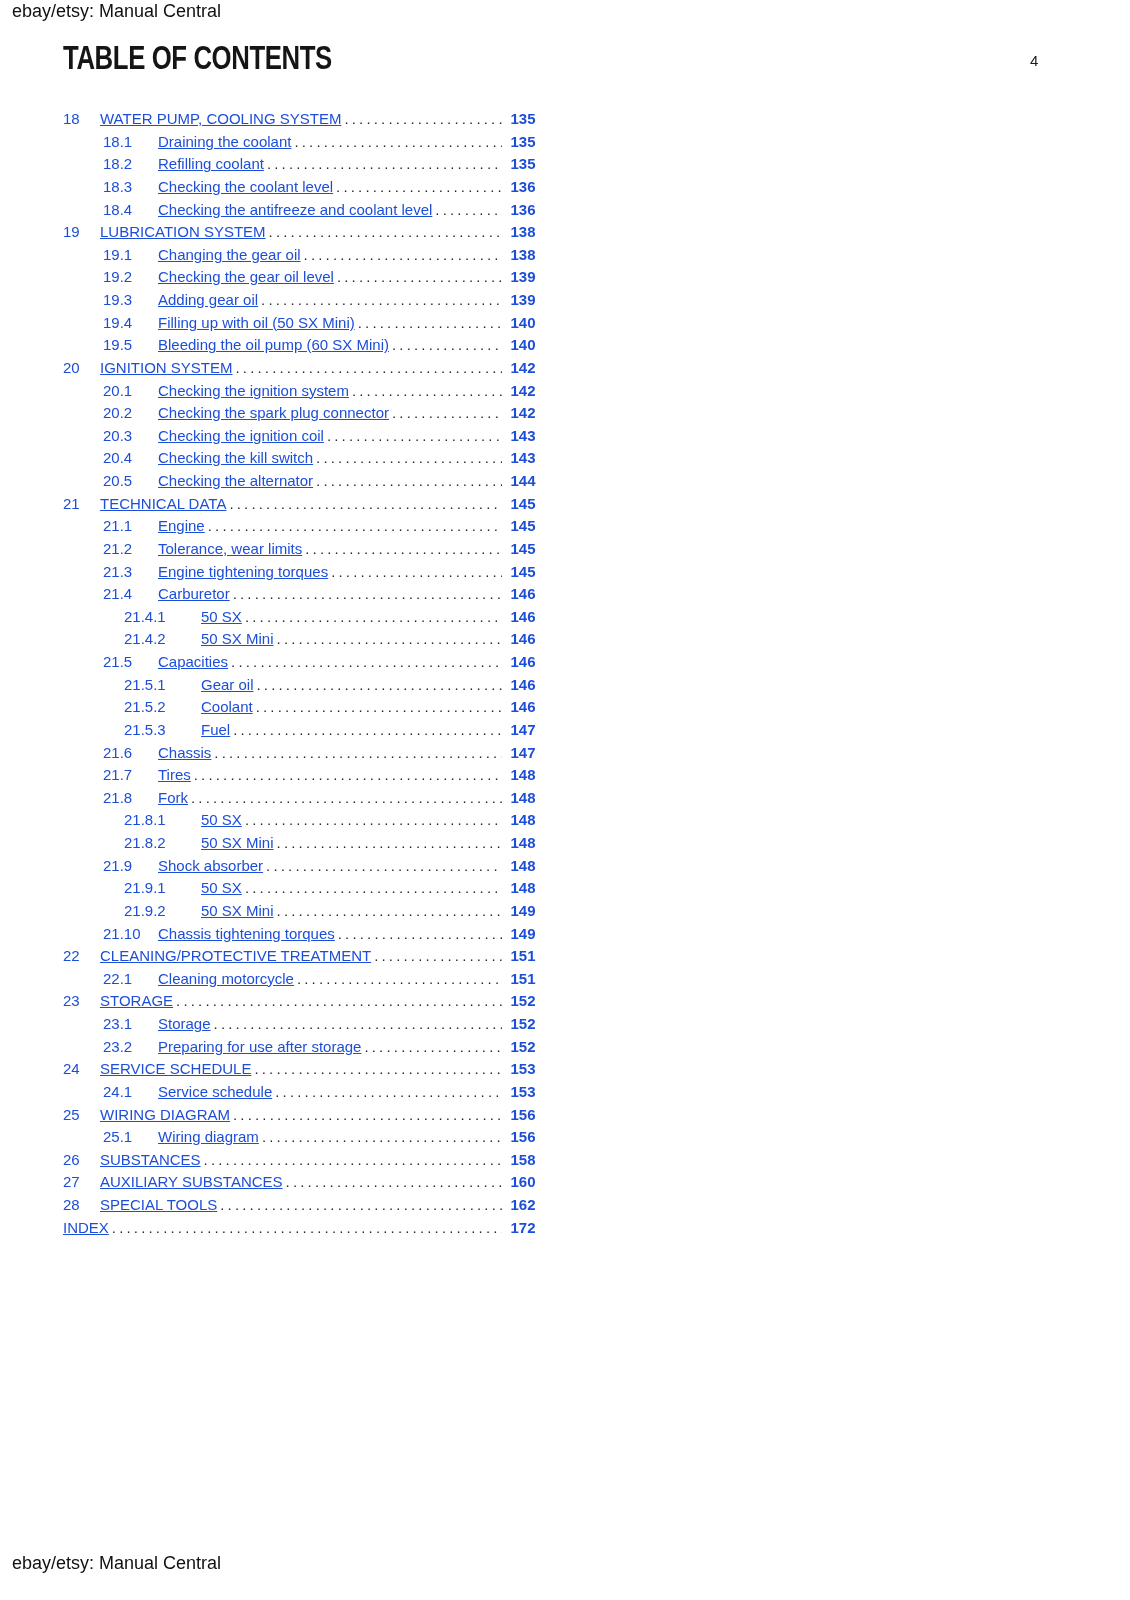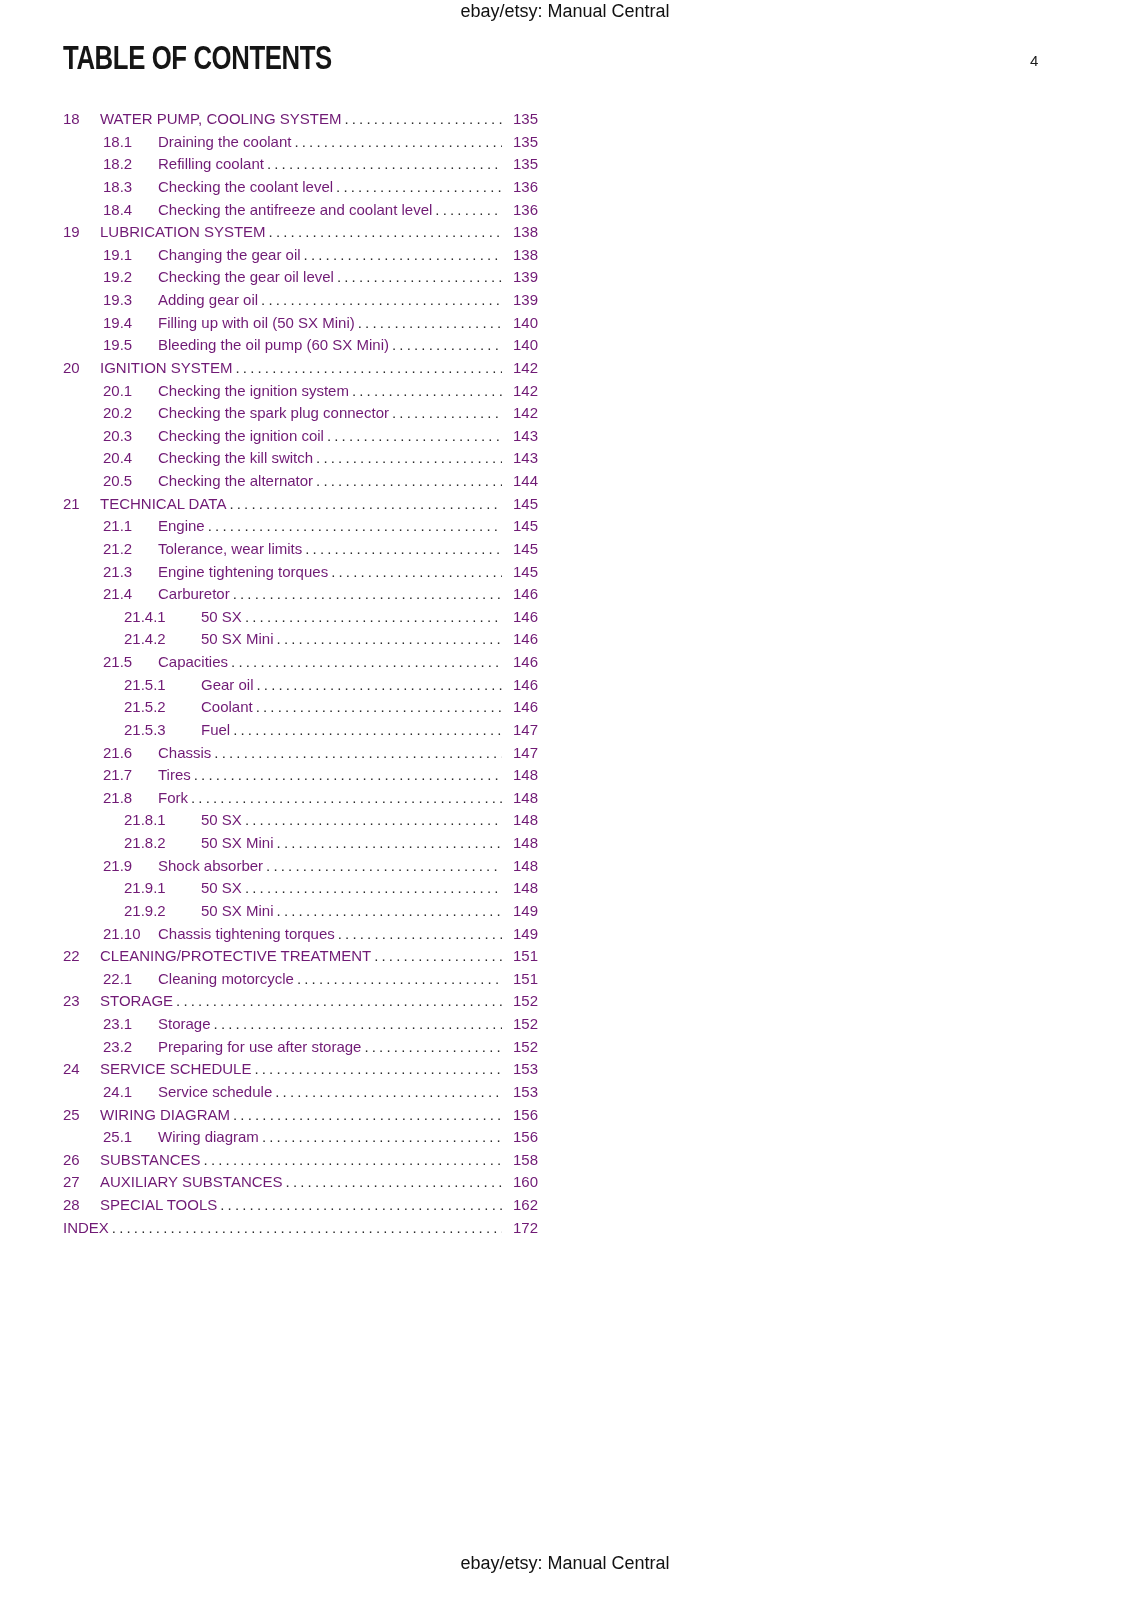--- a/index.html
+++ b/index.html
@@ -9,23 +9,22 @@
     height: 1600px;
     background: #ffffff;
     font-family: "Liberation Sans", sans-serif;
     color: #1c1c1c;
     position: relative;
     overflow: hidden;
   }
 
   .watermark {
     position: absolute;
-    left: 0;
+    left: 12px;
     right: 0;
-    text-align: center;
     font-size: 18px;
     color: #111;
   }
   .watermark.top { top: 1px; }
   .watermark.bottom { bottom: 26px; }
 
   .doc-title {
     position: absolute;
     top: 39px;
     left: 63px;
@@ -53,53 +52,55 @@
     left: 63px;
     width: 475px;
   }
 
   .toc-row {
     display: flex;
     align-items: baseline;
     height: 22.63px;
     line-height: 22.63px;
     font-size: 15px;
-    color: #701a75;
+    color: #1d4ed8;
     white-space: nowrap;
   }
 
   .toc-row .num {
     flex: 0 0 auto;
     width: 37px;
   }
   .toc-row.level-1 { padding-left: 40px; }
   .toc-row.level-1 .num { width: 55px; }
   .toc-row.level-2 { padding-left: 40px; }
   .toc-row.level-2 .num { width: 77px; margin-left: 21px; }
 
   .toc-row .entry-title {
     flex: 0 0 auto;
+    text-decoration: underline;
   }
 
   .toc-row .dots {
     flex: 1 1 auto;
     overflow: hidden;
     margin: 0 6px 0 3px;
     white-space: nowrap;
   }
   .toc-row .dots::before {
     content: ". . . . . . . . . . . . . . . . . . . . . . . . . . . . . . . . . . . . . . . . . . . . . . . . . . . . . . . . . . . . . . . . . . . . . . . . . . . . . . . . .";
     letter-spacing: -0.5px;
     color: #2a2a2a;
   }
 
   .toc-row .pg {
     flex: 0 0 auto;
     width: 30px;
-    text-align: right;
+    text-align: center;
+    font-weight: bold;
   }
 </style>
 </head>
 <body>
 
 <div class="doc-page">
 
   <div class="watermark top">ebay/etsy: Manual Central</div>
 
   <h1 class="doc-title">TABLE OF CONTENTS</h1>

